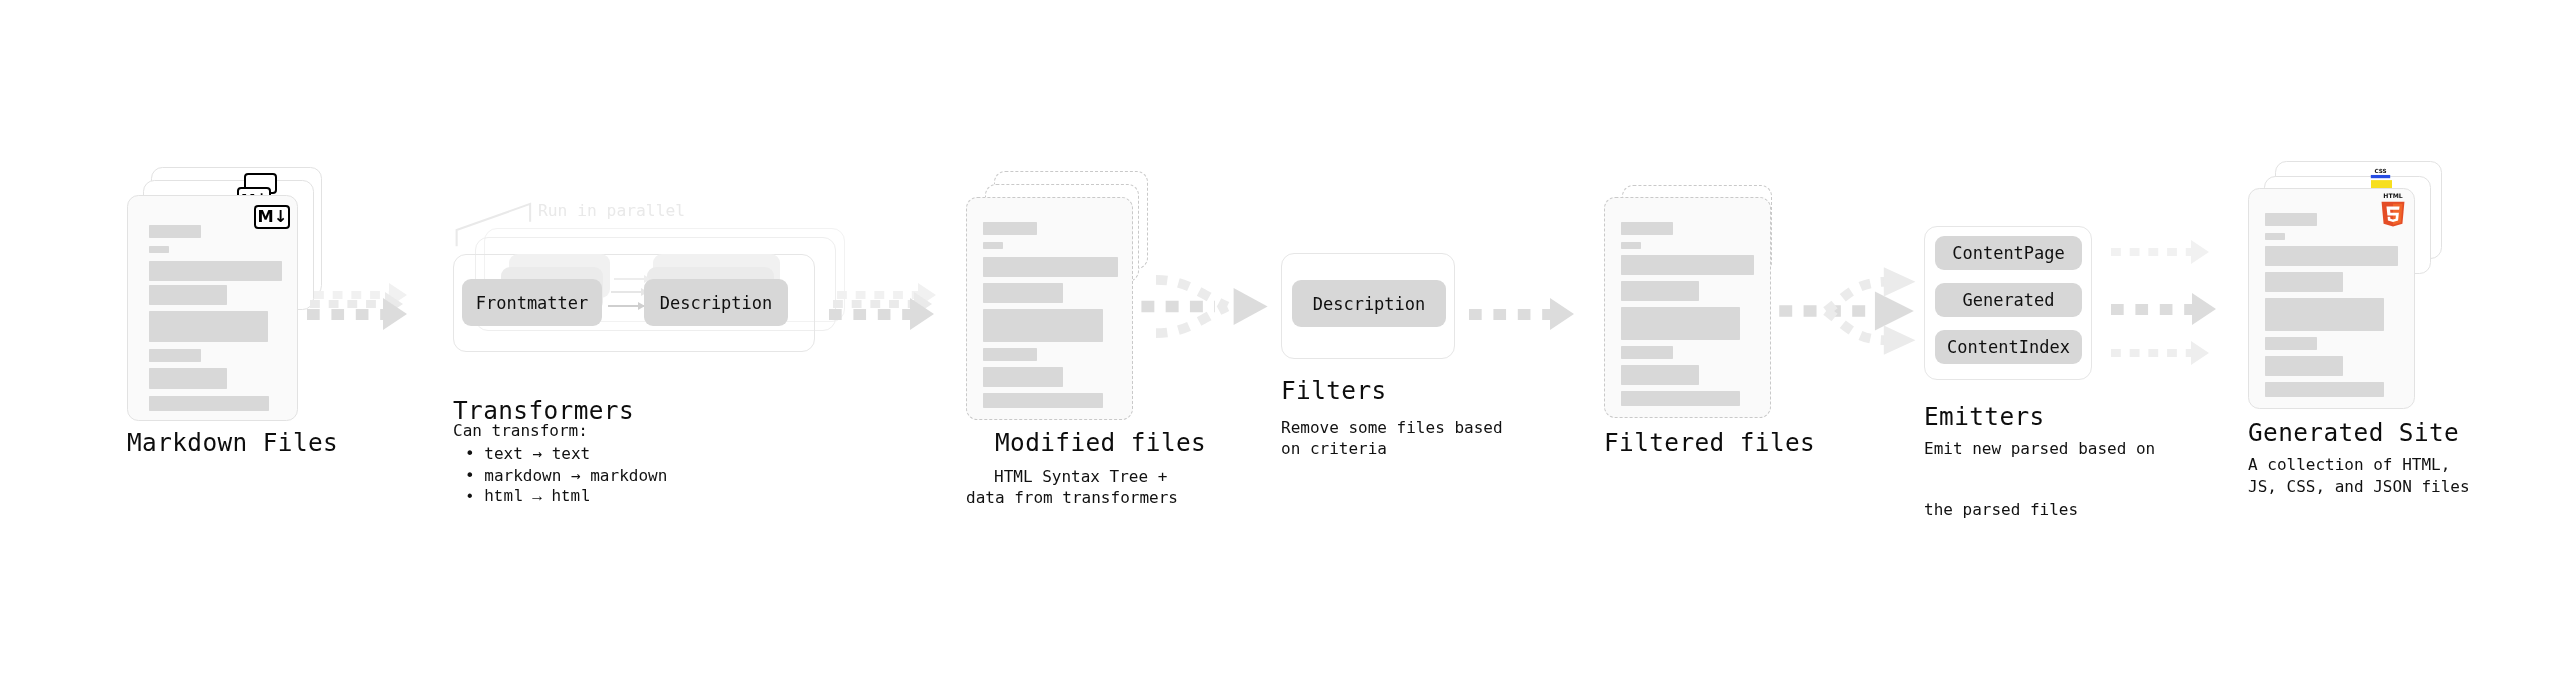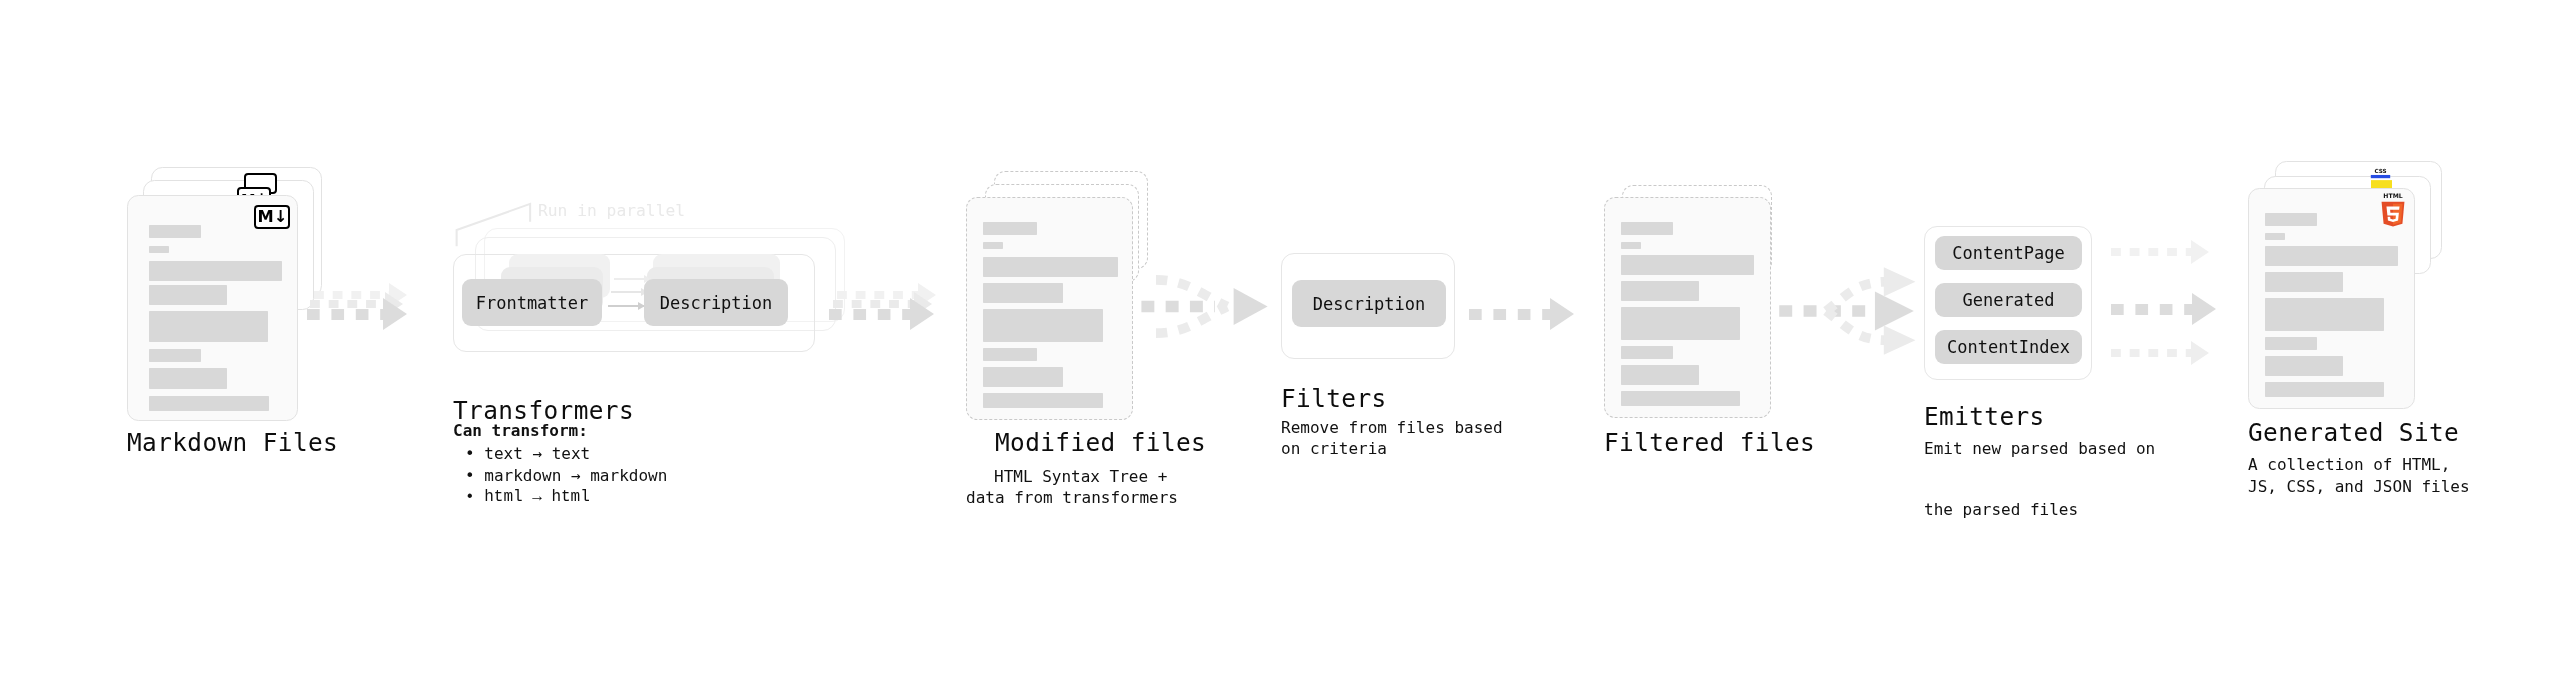--- a/index.html
+++ b/index.html
@@ -203,21 +203,21 @@
       </div>
     <div class="mini" style="left:608px;top:305px;width:37px;color:#cfcfcf;">
         <div class="s"></div>
         <div class="h"></div>
       </div>
 
     <div class="chip" style="left:462px;top:279px;width:140px;height:47px;">Frontmatter</div>
     <div class="chip" style="left:644px;top:279px;width:144px;height:47px;">Description</div>
 
     <div class="title" style="left:453px;top:396px;">Transformers</div>
-    <div class="sub" style="left:453px;top:419px;font-weight:bold;">Can transform:</div>
+    <div class="sub" style="left:453px;top:419px;">Can transform:</div>
     <div class="sub" style="left:465px;top:442px;">• text → text</div>
     <div class="sub" style="left:465px;top:464px;">• markdown → markdown</div>
     <div class="sub" style="left:465px;top:486px;font-family:Liberation Mono, monospace;">• html → html</div>
   </div>
 
   <div>
     <div class="darrow small" style="left:837px;top:291px;width:98px;color:#f1f1f1;">
       <div class="shaft" style="width:81px;"></div>
         <div class="head" style="left:81px;"></div>
     </div>
@@ -254,22 +254,22 @@
       <path d="M4 55 L95 55" stroke="#dcdcdc" stroke-width="14" fill="none" stroke-dasharray="16 14"></path>
       <path d="M22 22 C 60 22, 78 40, 110 55" stroke="#ebebeb" stroke-width="12" fill="none" stroke-dasharray="14 14"></path>
       <path d="M22 88 C 60 88, 78 70, 110 55" stroke="#ebebeb" stroke-width="12" fill="none" stroke-dasharray="14 14"></path>
       <polygon points="118,32 160,55 118,78" fill="#dcdcdc"></polygon>
     </svg>
   </div>
 
   <div>
     <div class="group" style="left:1281px;top:253px;width:174px;height:106px;border-color:#e6e6e6;"></div>
     <div class="chip" style="left:1292px;top:280px;width:154px;height:47px;">Description</div>
-    <div class="title" style="left:1281px;top:384px;">Filters</div>
-    <div class="sub" style="left:1281px;top:416px;">Remove from files based</div>
+    <div class="title" style="left:1281px;top:376px;">Filters</div>
+    <div class="sub" style="left:1281px;top:416px;">Remove some files based</div>
     <div class="sub" style="left:1281px;top:437px;">on criteria</div>
   </div>
 
   <div>
     <div class="darrow" style="left:1469px;top:309px;width:106px;color:#dcdcdc;">
       <div class="shaft" style="width:81px;"></div>
         <div class="head" style="left:81px;"></div>
     </div>
   </div>
 

